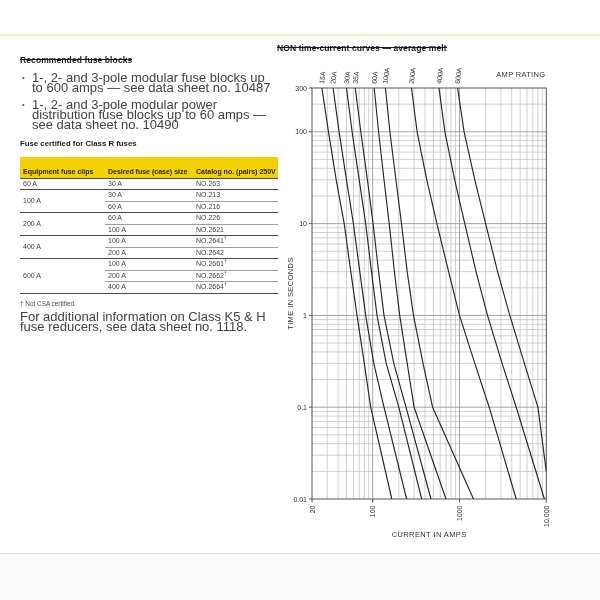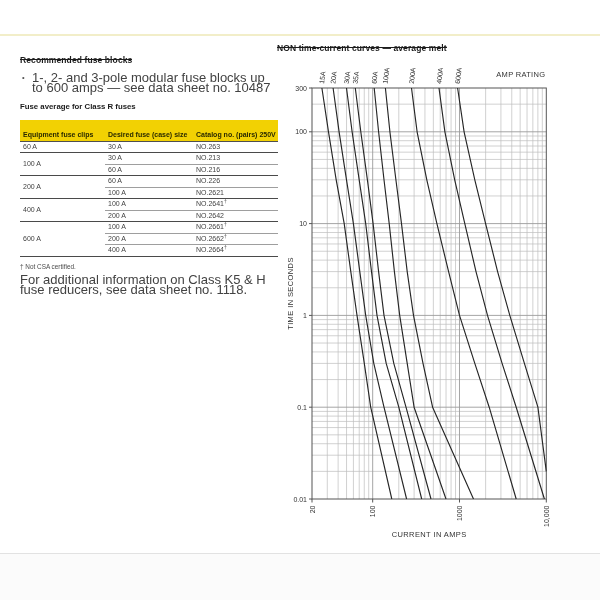--- a/index.html
+++ b/index.html
@@ -60,22 +60,23 @@
 </style>
 </head>
 <body>
 
 <div class="pale-topline"></div>
 
 <div class="left-col">
   <h2 class="doc-heading">Recommended fuse blocks</h2>
   <ul class="bullets">
     <li>1-, 2- and 3-pole modular fuse blocks up to 600 amps — see data sheet no. 10487</li>
+    <li>1-, 2- and 3-pole modular power distribution fuse blocks up to 60 amps — see data sheet no. 10490</li>
   </ul>
-  <h3 class="sub-heading">Fuse average for Class R fuses</h3>
+  <h3 class="sub-heading">Fuse certified for Class R fuses</h3>
 
   <table class="fuse-table">
     <colgroup>
         <col class="c1">
         <col class="c2">
         <col class="c3">
       </colgroup>
     <thead>
       <tr>
         <th style="background: rgb(242, 209, 3);">Equipment fuse clips</th>

